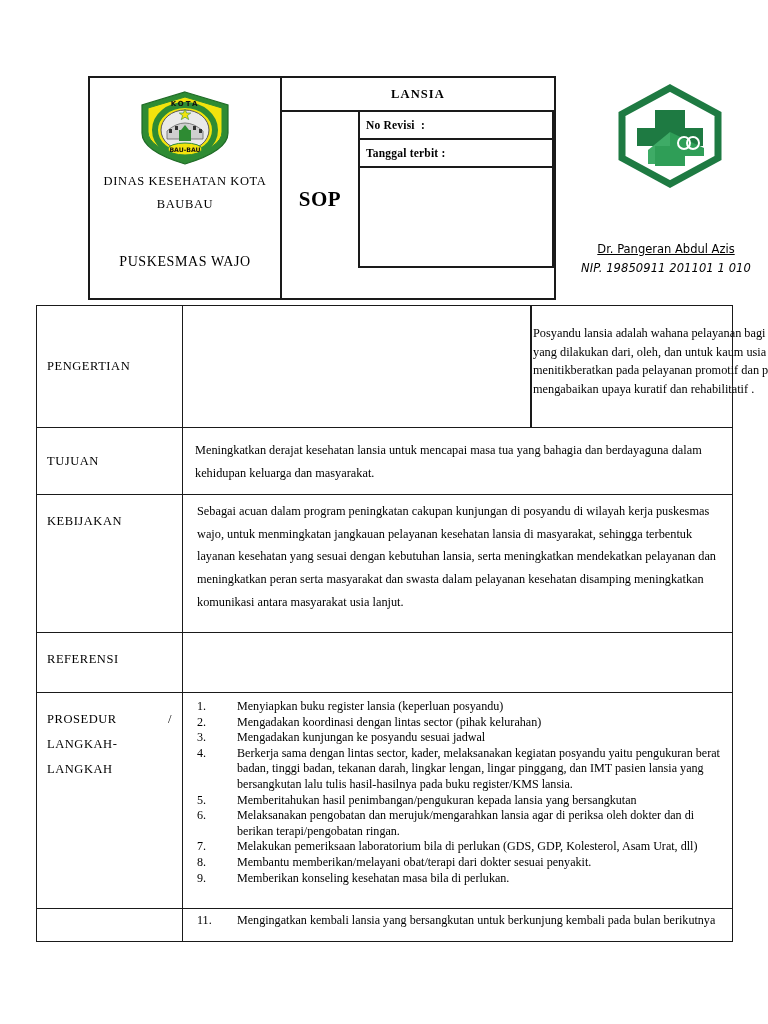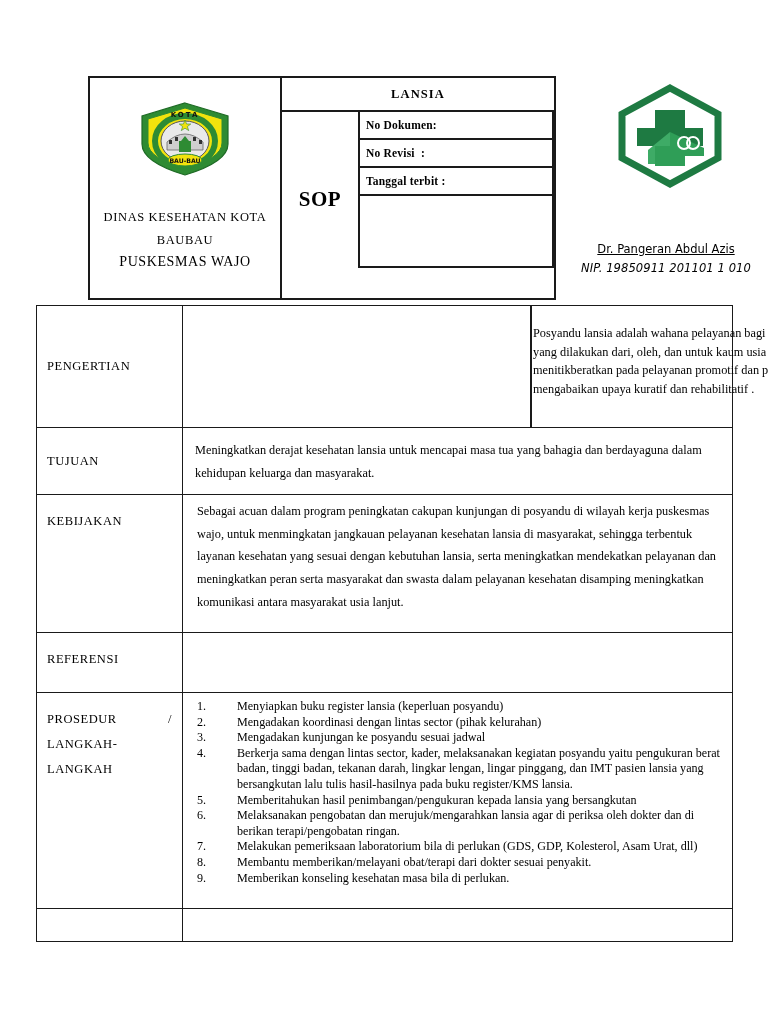--- a/index.html
+++ b/index.html
@@ -24,35 +24,34 @@
     display: flex;
   }
   
   #identity-cell {
     width: 196px;
     border-right: 2px solid #1a1a1a;
     position: relative;
   }
   #emblem-wrap {
     position: absolute;
-    left: 50%; top: 22px;
+    left: 50%; top: 11px;
     transform: translateX(-50%);
     width: 104px; height: 78px;
   }
   .emblem-svg { display: block; width: 104px; height: 78px; }
 
   #org-name {
     position: absolute;
     left: 0; right: 0; top: 92px;
     text-align: center;
     font-size: 12.5px;
     letter-spacing: .6px;
     line-height: 1.85;
     font-family: "Liberation Serif", serif;
-    margin-top: 36px;
   }
   #puskesmas-name {
     position: absolute;
     left: 0; right: 0; bottom: 28px;
     text-align: center;
     font-size: 14px;
     letter-spacing: .6px;
   }
 
   
@@ -275,21 +274,20 @@
     <div id="puskesmas-name">PUSKESMAS WAJO</div>
   </div>
 
   <div id="header-right">
     <div id="doc-title-cell">LANSIA</div>
 
     <div id="meta-area">
       <div id="sop-cell">SOP</div>
 
       <div id="meta-rows">
-        <div class="meta-row">No Dokumen:</div>
         <div class="meta-row">No Revisi  :</div>
         <div class="meta-row">Tanggal terbit :</div>
       </div>
     </div>
   </div>
 </div>
 
 <div id="puskesmas-logo">
   <svg class="logo-svg" viewBox="0 0 124 104" xmlns="http://www.w3.org/2000/svg">
     <polygon points="62,4 110,30 110,74 62,100 14,74 14,30" fill="none" stroke="#1e7a42" stroke-width="7"></polygon>
@@ -392,15 +390,21 @@
         <div class="step-item">
           <span class="step-num">9.</span>
           <span class="step-text">Memberikan konseling kesehatan masa bila di perlukan.</span>
         </div>
       </div>
     </div>
   </div>
 
   <div class="mt-row last" id="row-extra">
     <div class="mt-label"></div>
+    <div class="mt-body">
+      <div id="extra-step">
+        <span class="step-num">11.</span>
+        <span class="step-text">Mengingatkan kembali lansia yang bersangkutan untuk berkunjung kembali pada bulan berikutnya</span>
+      </div>
+    </div>
   </div>
 
 </div>
 
 </body></html>

